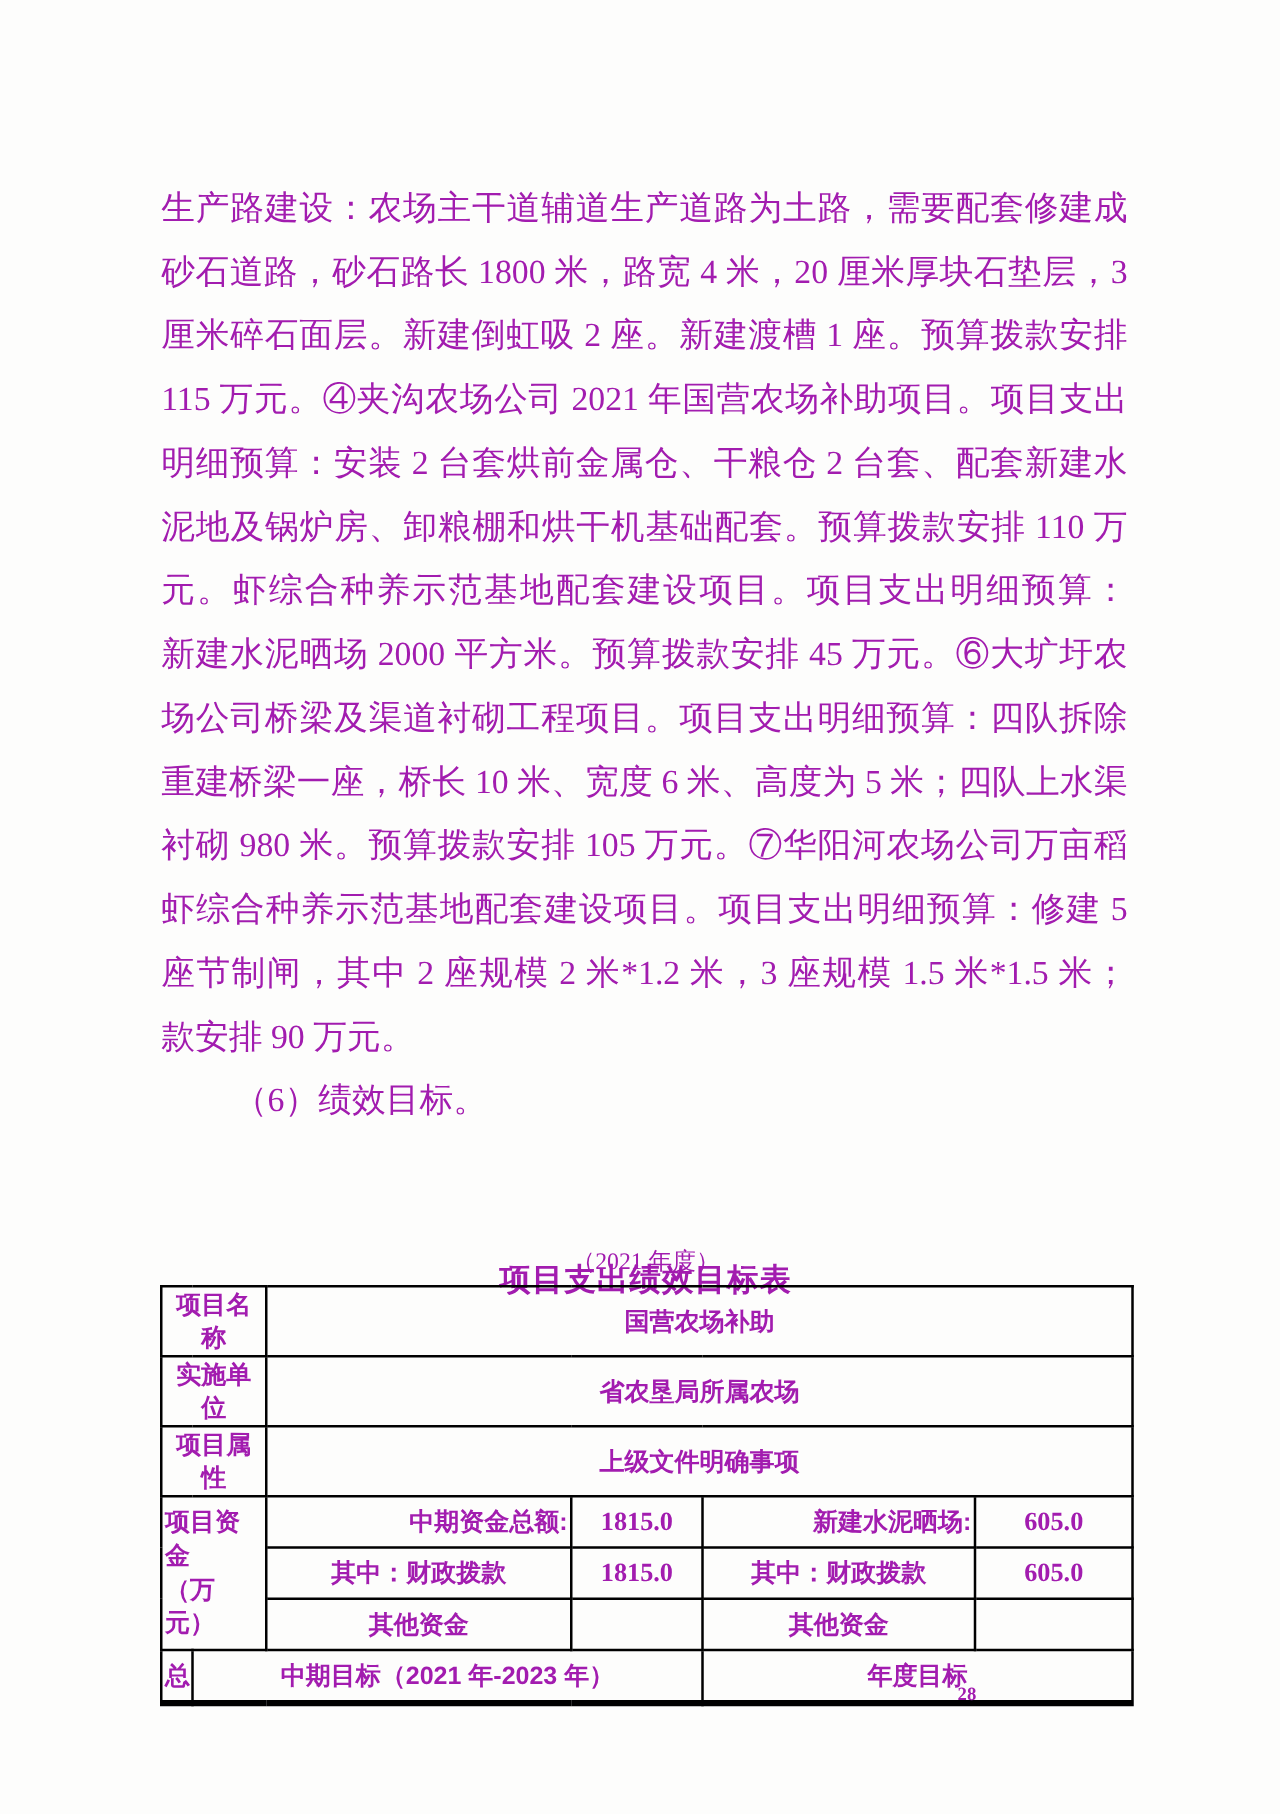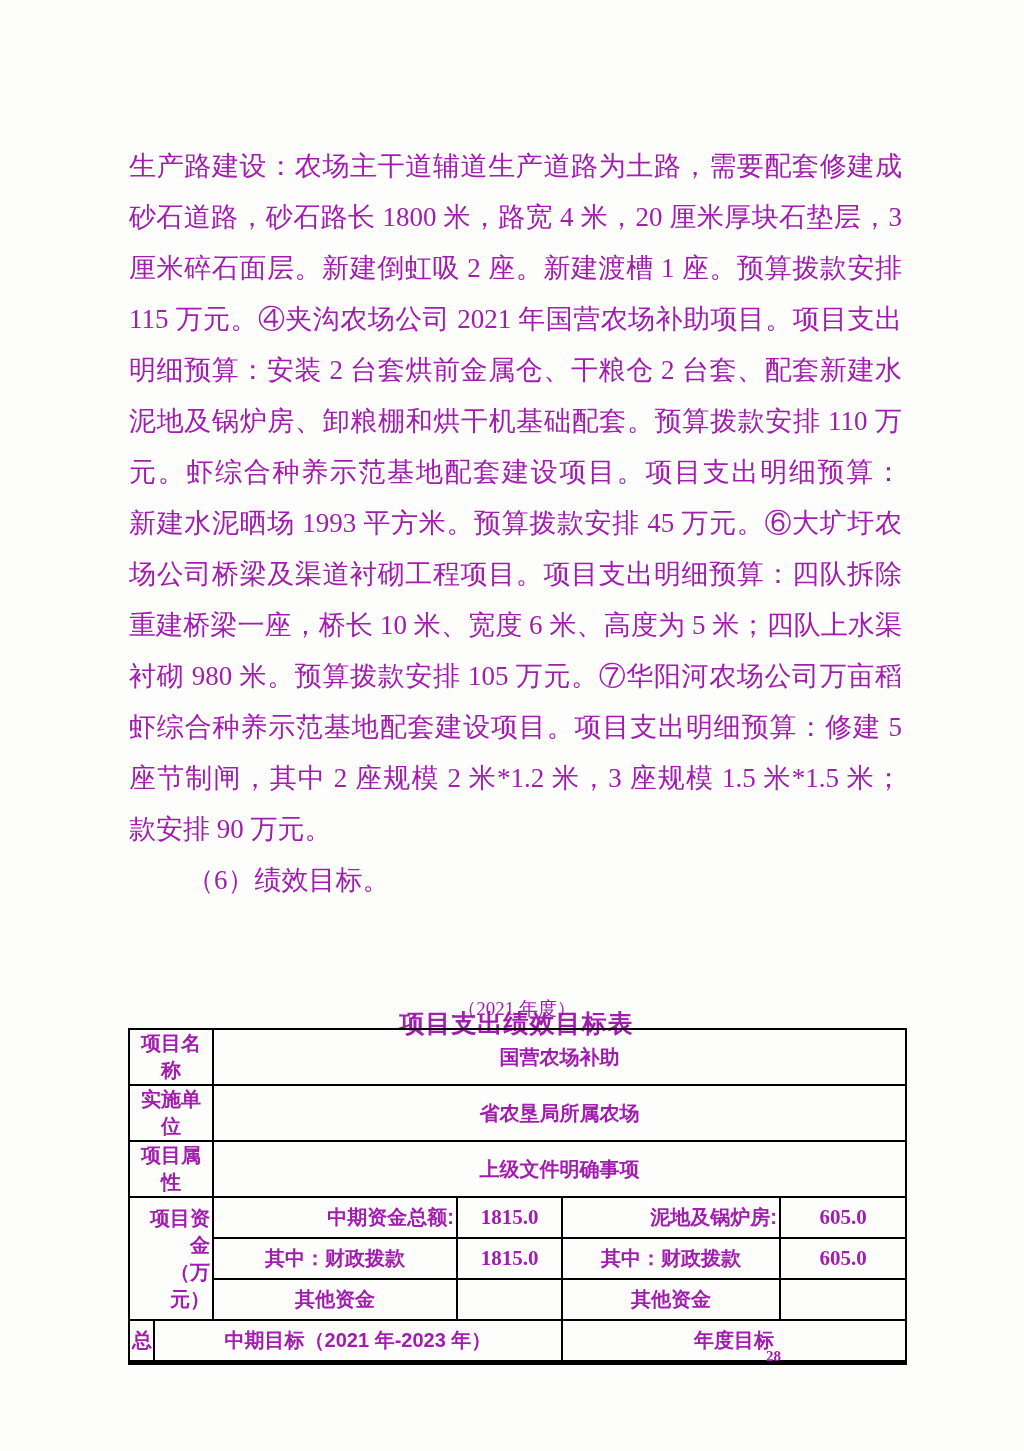--- a/index.html
+++ b/index.html
@@ -43,42 +43,42 @@
     border-bottom:5px solid #000;
   }
   table.perf td { border:2px solid #000; height:39px; padding:0 2px; overflow:hidden; }
   td.ctr { text-align:center; }
   td.lft { text-align:right; padding-left:4px; }
   td.num {
     text-align:center; padding-right:5px;
     font-family:"Liberation Serif","DejaVu Serif",serif;
     font-size:21px;
   }
-  td.stack { text-align:right; white-space:pre-line; line-height:27px; }
+  td.stack { text-align:left; white-space:pre-line; line-height:27px; }
   .page-num {
     position:absolute; left:766px; top:1324px;
     font-weight:bold; font-size:15px;
     font-family:"Liberation Serif","DejaVu Serif",serif;
     margin-top:24px;
   }
 </style>
 </head>
 <body>
 
 <div class="page">
 
   <div class="body-text">
     <div class="body-line">生产路建设：农场主干道辅道生产道路为土路，需要配套修建成</div>
     <div class="body-line">砂石道路，砂石路长 1800 米，路宽 4 米，20 厘米厚块石垫层，3</div>
     <div class="body-line">厘米碎石面层。新建倒虹吸 2 座。新建渡槽 1 座。预算拨款安排</div>
     <div class="body-line">115 万元。④夹沟农场公司 2021 年国营农场补助项目。项目支出</div>
     <div class="body-line">明细预算：安装 2 台套烘前金属仓、干粮仓 2 台套、配套新建水</div>
     <div class="body-line">泥地及锅炉房、卸粮棚和烘干机基础配套。预算拨款安排 110 万</div>
     <div class="body-line">元。虾综合种养示范基地配套建设项目。项目支出明细预算：</div>
-    <div class="body-line">新建水泥晒场 1993 平方米。预算拨款安排 45 万元。⑥大圹圩农</div>
+    <div class="body-line">新建水泥晒场 2000 平方米。预算拨款安排 45 万元。⑥大圹圩农</div>
     <div class="body-line">场公司桥梁及渠道衬砌工程项目。项目支出明细预算：四队拆除</div>
     <div class="body-line">重建桥梁一座，桥长 10 米、宽度 6 米、高度为 5 米；四队上水渠</div>
     <div class="body-line">衬砌 980 米。预算拨款安排 105 万元。⑦华阳河农场公司万亩稻</div>
     <div class="body-line">虾综合种养示范基地配套建设项目。项目支出明细预算：修建 5</div>
     <div class="body-line">座节制闸，其中 2 座规模 2 米*1.2 米，3 座规模 1.5 米*1.5 米；</div>
     <div class="body-line last">款安排 90 万元。</div>
     <div class="body-line indent">（6）绩效目标。</div>
   </div>
 
   <div class="table-title">项目支出绩效目标表</div>
@@ -104,21 +104,21 @@
     </tr>
     <tr>
       <td colspan="2" class="ctr">项目属性</td>
       <td colspan="4" class="ctr">上级文件明确事项</td>
     </tr>
     <tr>
       <td colspan="2" rowspan="3" class="stack">项目资金
 （万元）</td>
       <td class="lft">中期资金总额:</td>
       <td class="num">1815.0</td>
-      <td class="lft">泥地及锅炉房:</td>
+      <td class="lft">新建水泥晒场:</td>
       <td class="num">605.0</td>
     </tr>
     <tr>
       <td class="ctr">其中：财政拨款</td>
       <td class="num">1815.0</td>
       <td class="ctr">其中：财政拨款</td>
       <td class="num">605.0</td>
     </tr>
     <tr>
       <td class="ctr">其他资金</td>

